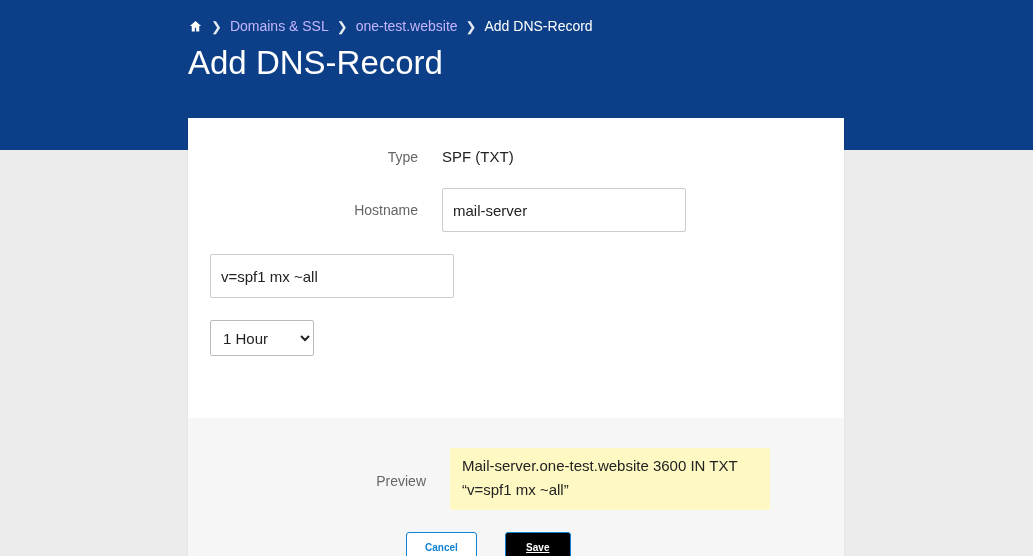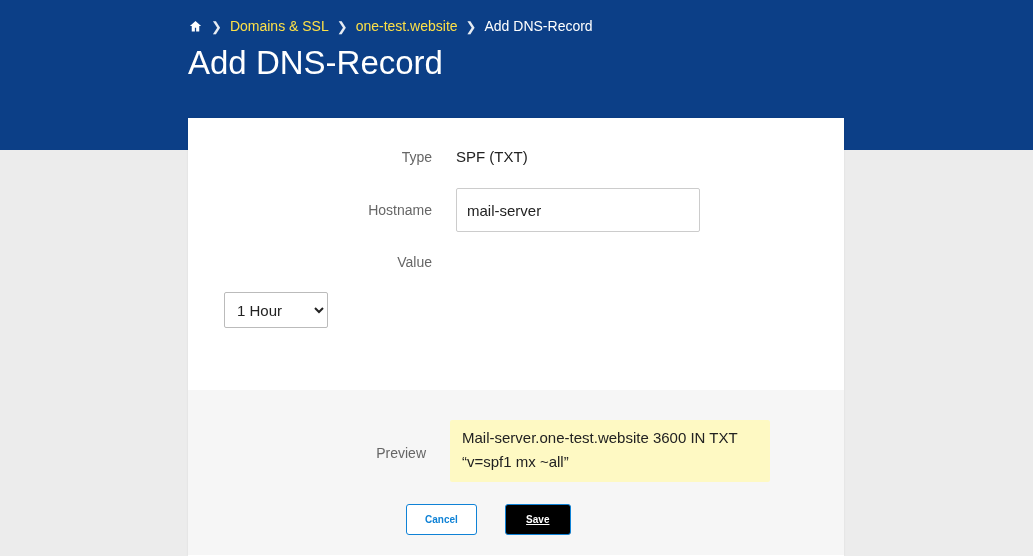--- a/index.html
+++ b/index.html
@@ -24,21 +24,21 @@
     }
     .breadcrumb {
       display: flex;
       align-items: center;
       gap: 8px;
       color: #fff;
       font-size: 14px;
       margin-bottom: 10px;
     }
     .breadcrumb a {
-      color: #fde047;
+      color: #c4b5fd;
       text-decoration: none;
       cursor: pointer;
     }
     .breadcrumb .sep {
       opacity: 0.9;
       font-size: 13px;
     }
     .breadcrumb .home-icon svg {
       width: 15px;
       height: 15px;
@@ -53,21 +53,21 @@
     .card {
       position: absolute;
       top: 118px;
       left: 188px;
       width: 656px;
       background: #fff;
       min-height: 438px;
       box-shadow: 0 0 2px rgba(0,0,0,0.08);
     }
     .form-area {
-      padding: 30px 30px 40px 36px;
+      padding: 30px 30px 40px 22px;
     }
     .form-row {
       display: flex;
       align-items: center;
       margin-bottom: 22px;
     }
     .form-row .label {
       width: 232px;
       text-align: right;
       padding-right: 24px;
@@ -191,21 +191,23 @@
         <span class="static-text">SPF (TXT)</span>
       </div>
     </div>
     <div class="form-row">
       <div class="label">Hostname</div>
       <div class="control">
         <input type="text" class="text-input" value="mail-server" style="">
       </div>
     </div>
     <div class="form-row">
-      <div class="label">Value</div>
+      <div class="control">
+        <input type="text" class="text-input" value="v=spf1 mx ~all" style="">
+      </div>
     </div>
     <div class="form-row">
       <div class="control">
         <select class="select-input">
           <option>1 Hour</option>
         </select>
       </div>
     </div>
   </div>
 

